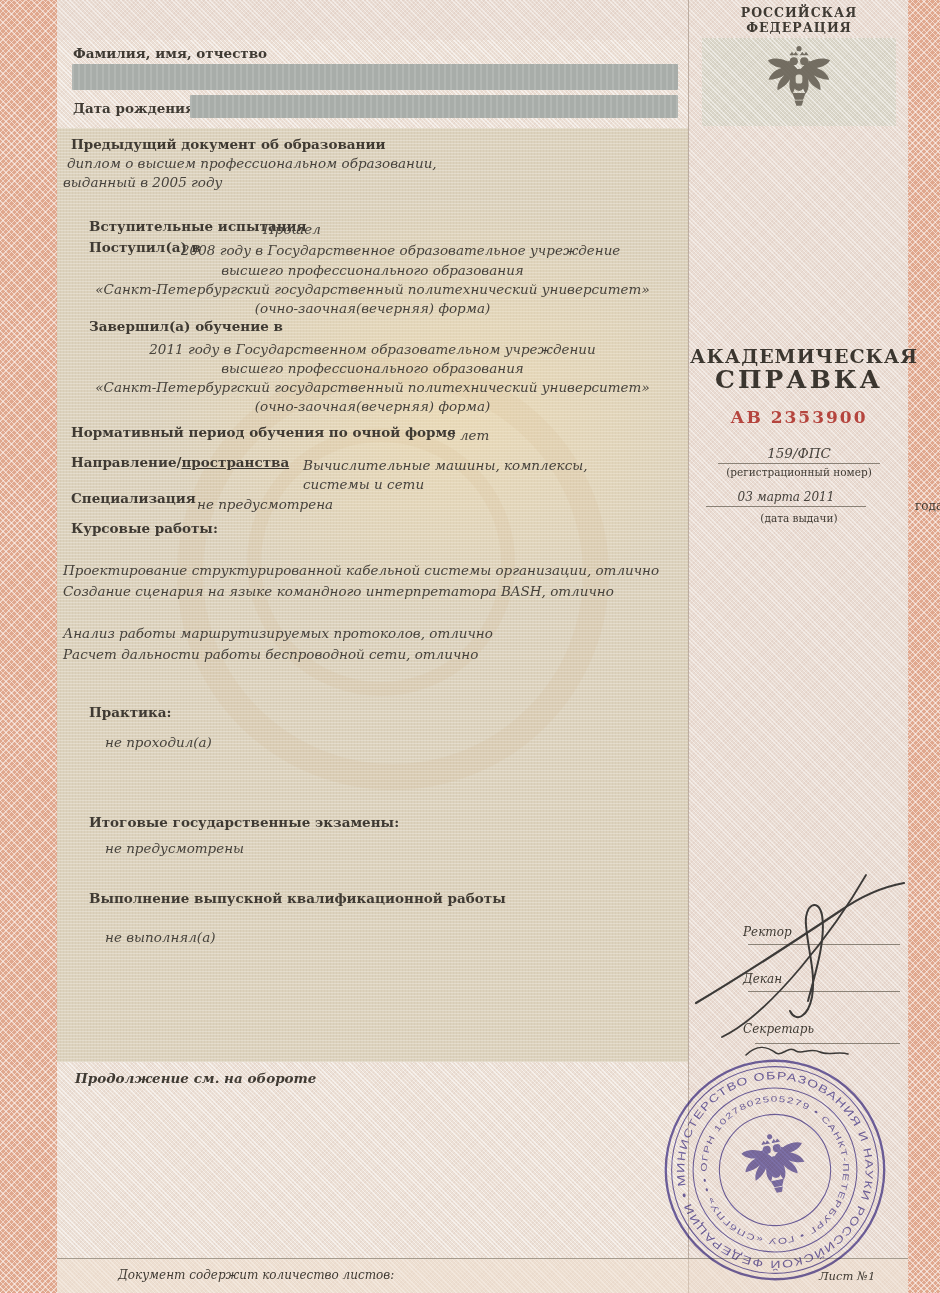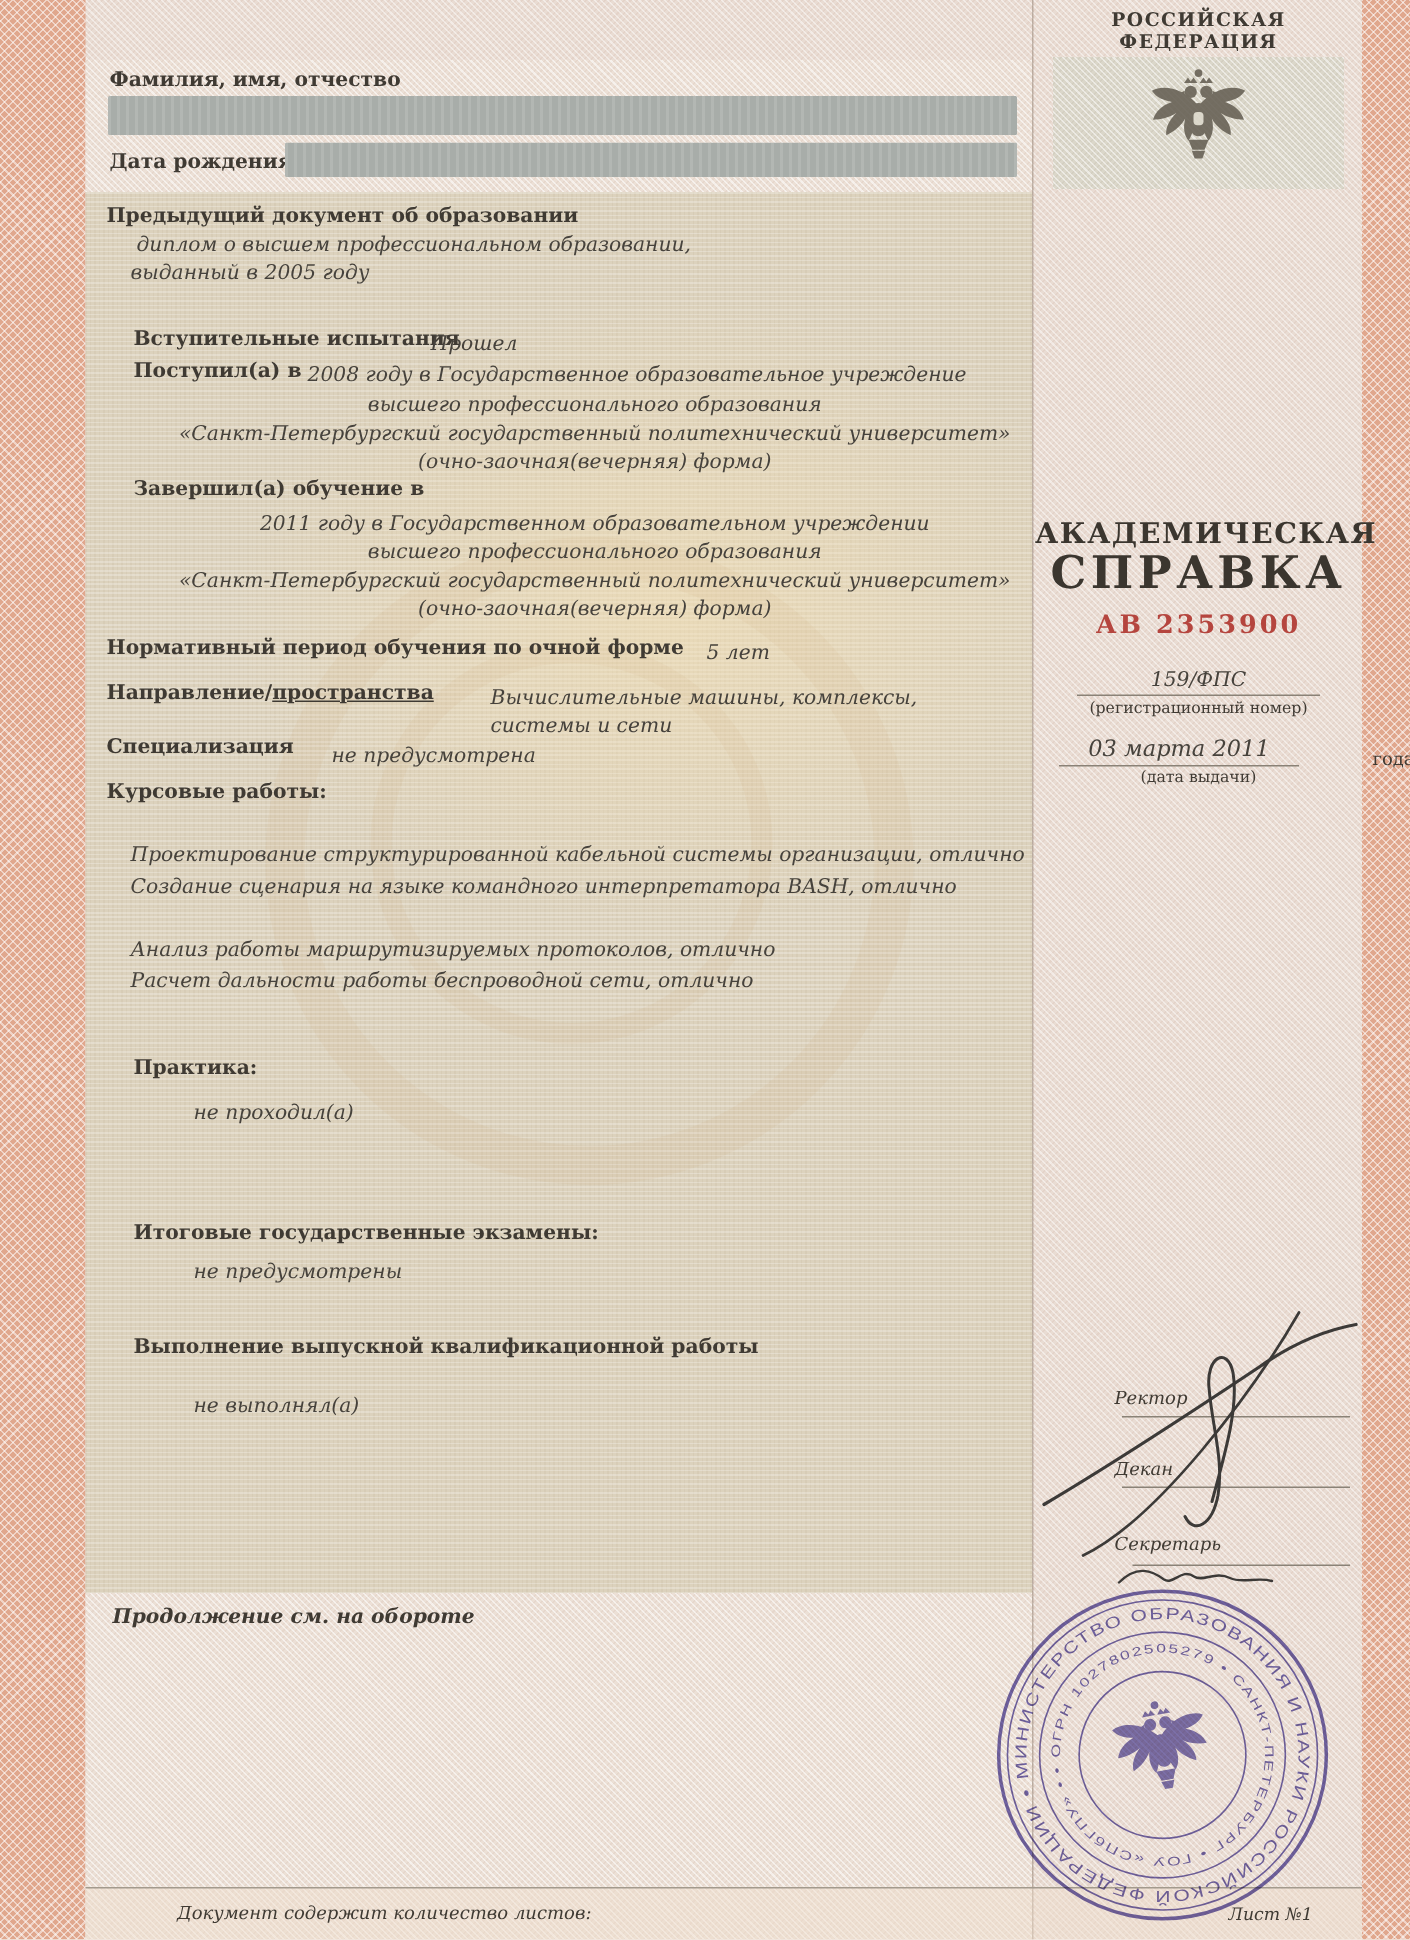--- a/index.html
+++ b/index.html
@@ -28,21 +28,21 @@
           repeating-linear-gradient(0deg, rgba(255,255,255,.25) 0 1px, transparent 1px 3px),
           repeating-linear-gradient(90deg, rgba(170,150,120,.10) 0 1px, transparent 1px 3px);}
   .eaglebox{background-color:#dbd7ca;
         background-image:
           repeating-linear-gradient(45deg, rgba(255,255,255,.5) 0 1px, transparent 1px 3px),
           repeating-linear-gradient(-45deg, rgba(160,150,130,.12) 0 1px, transparent 1px 3px);}
   .t13{font-size:13.5px;line-height:1.25;}
   .t12{font-size:12px;margin-left:43px;}
   .t11{font-size:11.5px;}
   .t10{font-size:10.5px;}
-  .val{color:#46423c;margin-left:24px;}
+  .val{color:#46423c;}
   .lbl{color:#3f3a33;}
   .center{text-align:center;}
   .redact{background:#a8ada9;
         background-image:repeating-linear-gradient(90deg, rgba(255,255,255,.12) 0 2px, transparent 2px 6px);
         border-radius:1px;}
   .solidline{border-bottom:1px solid #8a8277;}
   .serif-red{color:#b5453e;}
   .vdiv{width:1px;background:rgba(110,92,74,.38);}
   .sigline{height:1px;background:#8a8277;}
   .watermark{border:26px solid rgba(210,170,120,.10);border-radius:50%;}
@@ -156,27 +156,27 @@
     
     
     
     
     
     
     
   </div>
 
   <div class="abs b center" style="left:690px;top:345px;width:218px;font-size:19px;letter-spacing:1px;color:#3b362f;">АКАДЕМИЧЕСКАЯ</div>
-  <div class="abs b center" style="left:690px;top:365px;width:218px;font-size:30px;letter-spacing:3px;color:#3b362f;">СПРАВКА</div>
+  <div class="abs b center" style="left:690px;top:365px;width:218px;font-size:25px;letter-spacing:3px;color:#3b362f;">СПРАВКА</div>
   <div class="abs b center serif-red" style="left:690px;top:407px;width:218px;font-size:17px;letter-spacing:2px;">АВ 2353900</div>
 
   <div class="abs i center solidline" style="left:718px;top:445px;width:162px;font-size:13.5px;padding-bottom:2px;color:#46423c;">159/ФПС</div>
   <div class="abs center t10 lbl" style="left:690px;top:466px;width:218px;">(регистрационный номер)</div>
 
-  <div class="abs i center solidline" style="left:706px;top:490px;width:160px;font-size:15px;padding-bottom:2px;color:#46423c;">03 марта 2011</div>
+  <div class="abs i center solidline" style="left:706px;top:490px;width:160px;font-size:12px;padding-bottom:2px;color:#46423c;">03 марта 2011</div>
   <div class="abs t12 lbl" style="left:872px;top:499px;">года</div>
   <div class="abs center t10 lbl" style="left:690px;top:512px;width:218px;">(дата выдачи)</div>
 
   <div class="abs i t12 lbl" style="left:700px;top:925px;">Ректор</div>
   <div class="abs sigline" style="left:748px;top:944px;width:152px;"></div>
   <div class="abs i t12 lbl" style="left:700px;top:972px;">Декан</div>
   <div class="abs sigline" style="left:748px;top:991px;width:152px;"></div>
   <div class="abs i t12 lbl" style="left:700px;top:1022px;">Секретарь</div>
   <div class="abs sigline" style="left:755px;top:1043px;width:145px;"></div>
 

